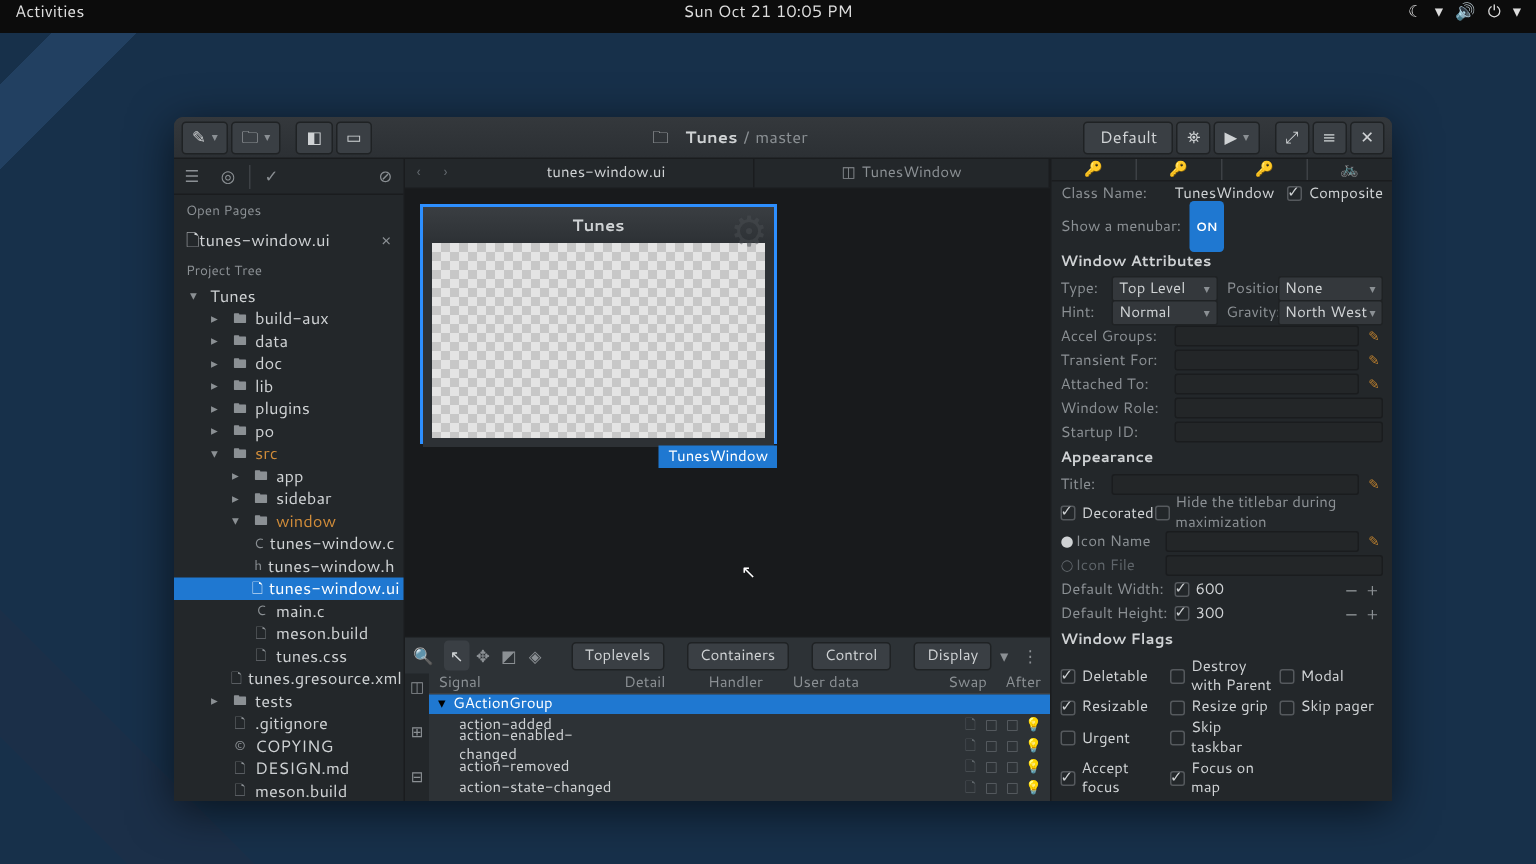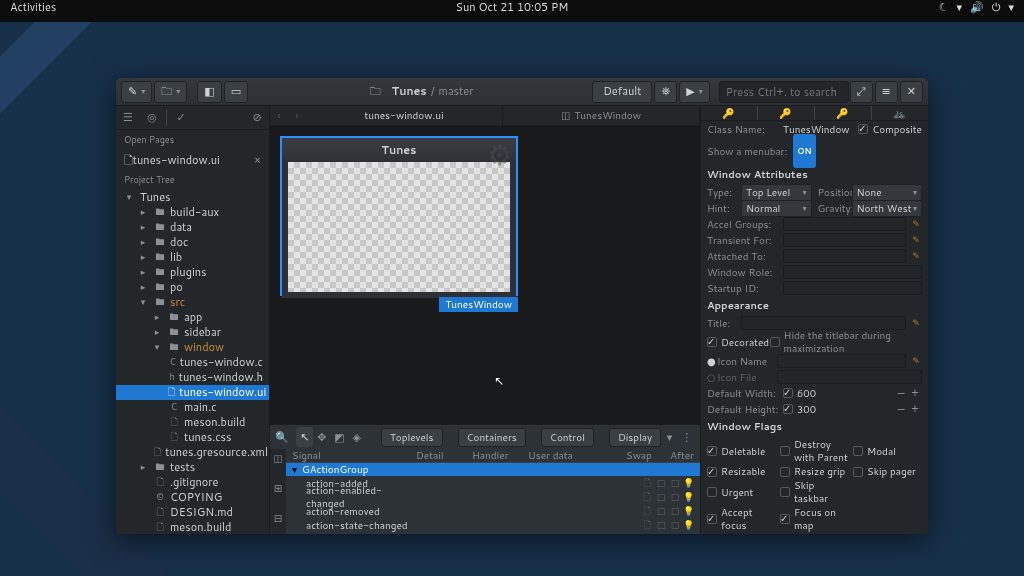--- a/index.html
+++ b/index.html
@@ -76,21 +76,21 @@
   .b-toolbar{height:24px;display:flex;align-items:center;padding:0 4px}
   .b-toolbar .tbtn{width:20px;height:20px;display:flex;align-items:center;justify-content:center;color:var(--fg-dim);margin-right:1px}
   .b-toolbar .tbtn.on{background:#3a3f44;border-radius:3px;color:var(--fg)}
   .b-toolbar .spacer{flex:1}
   .pill{padding:2px 8px;background:#3a3f44;border:1px solid #1f2224;border-radius:3px;margin-left:15px;font-size:10px}
   .sig-table{flex:1;display:flex;min-height:0}
   .sig-left{width:16px;background:var(--bg-window-dark);display:flex;flex-direction:column;align-items:center;padding-top:2px}
   .sig-left-btn{width:14px;height:14px;margin-bottom:2px;color:var(--fg-dim);font-size:10px;display:flex;align-items:center;justify-content:center}
   .sig-main{flex:1;display:flex;flex-direction:column;overflow:hidden}
   .sig-head{display:flex;height:15px;font-size:10px;color:var(--fg-dim);border-bottom:1px solid var(--border)}
-  .sc-signal{width:130px;padding-left:6px}.sc-detail{width:56px}.sc-handler{width:56px}.sc-user{width:64px}.sc-swap{width:38px;text-align:left}.sc-after{width:36px;text-align:right;padding-right:6px}
+  .sc-signal{width:130px;padding-left:6px}.sc-detail{width:56px}.sc-handler{width:56px}.sc-user{width:64px}.sc-swap{width:38px;text-align:center}.sc-after{width:36px;text-align:right;padding-right:6px}
   .sig-row{display:flex;height:14px;align-items:center;font-size:10px}
   .sig-row.group{background:var(--accent);color:#fff}
   .sig-row .sc-signal{display:flex;align-items:center}
   .sig-row .tw{color:#000;width:10px}
   .sig-row .sc-detail,.sig-row .sc-handler{font-style:italic;color:var(--fg-dim2)}
   .sig-row .sc-user{font-style:italic;color:var(--fg-dim2)}
   .sig-icons{display:flex;margin-left:auto;padding-right:4px}
   .sig-icons span{width:14px;text-align:center;color:var(--fg-dim2);font-size:9px}
   
   .props{width:228px;background:var(--bg-window-dark);border-left:1px solid #1a1c1e;display:flex;flex-direction:column;font-size:10px;overflow:hidden}
@@ -150,21 +150,20 @@
       <div class="hbtn flat">🗀</div>
       <span style="font-weight:bold;margin:0 4px">Tunes</span>
       <span style="color:var(--fg-dim)">/</span>
       <span style="margin:0 4px;color:var(--fg-dim)">master</span>
     </div>
     <div class="hr">
       <div class="hbtn" style="padding:0 10px">Default</div>
       <div class="hbtn">⛯</div>
       <div class="hbtn split">▶</div>
       <div class="hgap"></div>
-      <input class="search-box" placeholder="Press Ctrl+. to search" style="">
       <div class="hbtn">⤢</div>
       <div class="hbtn">≡</div>
       <div class="hbtn">✕</div>
     </div>
   </div>
 
   <div class="body">
 
     <div class="sidebar">
       <div class="side-tabs">

